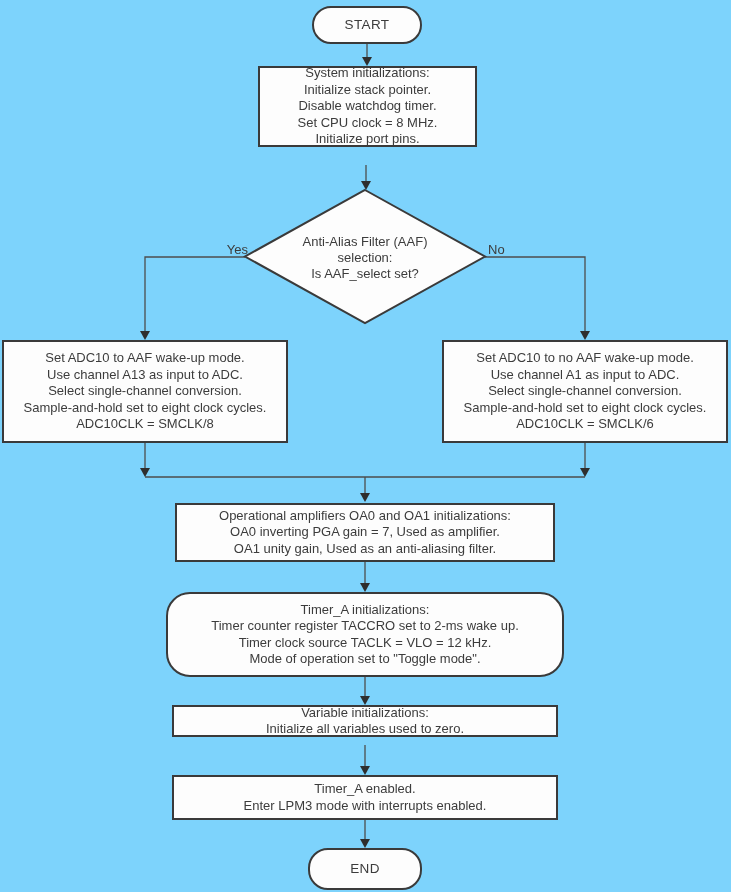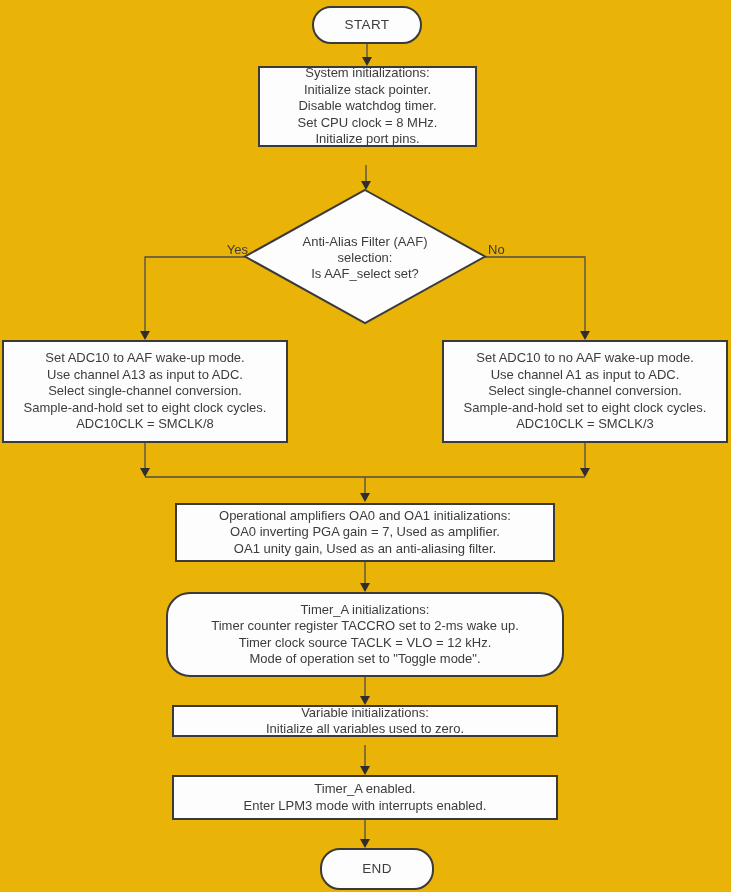--- a/index.html
+++ b/index.html
@@ -1,19 +1,19 @@
 <!DOCTYPE html>
 <html><head>
 <meta charset="utf-8">
 <style>
   html,body { margin:0; padding:0; background:#ffffff; }
   .canvas {
     position:relative;
     width:731px; height:892px;
-    background:#eab308;
+    background:#7dd3fc;
     font-family:"Liberation Sans", sans-serif;
     color:#3c3c3c;
     overflow:hidden;
   }
   svg.connectors { position:absolute; left:0; top:0; width:731px; height:892px; }
   .shape {
     position:absolute;
     box-sizing:border-box;
     border:2px solid #3a3a3a;
     background:#fdfdfd;
@@ -117,21 +117,21 @@
 Select single-channel conversion.
 Sample-and-hold set to eight clock cycles.
 ADC10CLK = SMCLK/8</div>
   </div>
 
   <div class="shape" style="left:442px; top:340px; width:286px; height:103px;">
     <div class="pre">Set ADC10 to no AAF wake-up mode.
 Use channel A1 as input to ADC.
 Select single-channel conversion.
 Sample-and-hold set to eight clock cycles.
-ADC10CLK = SMCLK/3</div>
+ADC10CLK = SMCLK/6</div>
   </div>
 
   <div class="shape" style="left:175px; top:503px; width:380px; height:59px;">
     <div class="pre">Operational amplifiers OA0 and OA1 initializations:
 OA0 inverting PGA gain = 7, Used as amplifier.
 OA1 unity gain, Used as an anti-aliasing filter.</div>
   </div>
 
   <div class="shape" style="left:166px; top:592px; width:398px; height:85px;border-radius:24px;">
     <div class="pre">Timer_A initializations:
@@ -143,17 +143,17 @@
   <div class="shape" style="left:172px; top:705px; width:386px; height:32px;">
     <div class="pre">Variable initializations:
 Initialize all variables used to zero.</div>
   </div>
 
   <div class="shape" style="left:172px; top:775px; width:386px; height:45px;align-items:center;">
     <div class="pre">Timer_A enabled.
 Enter LPM3 mode with interrupts enabled.</div>
   </div>
 
-  <div class="shape terminator" style="left:320px; top:848px; width:114px; height:42px;">
+  <div class="shape terminator" style="left:308px; top:848px; width:114px; height:42px;">
     <span>END</span>
   </div>
 
 </div>
 
 </body></html>

